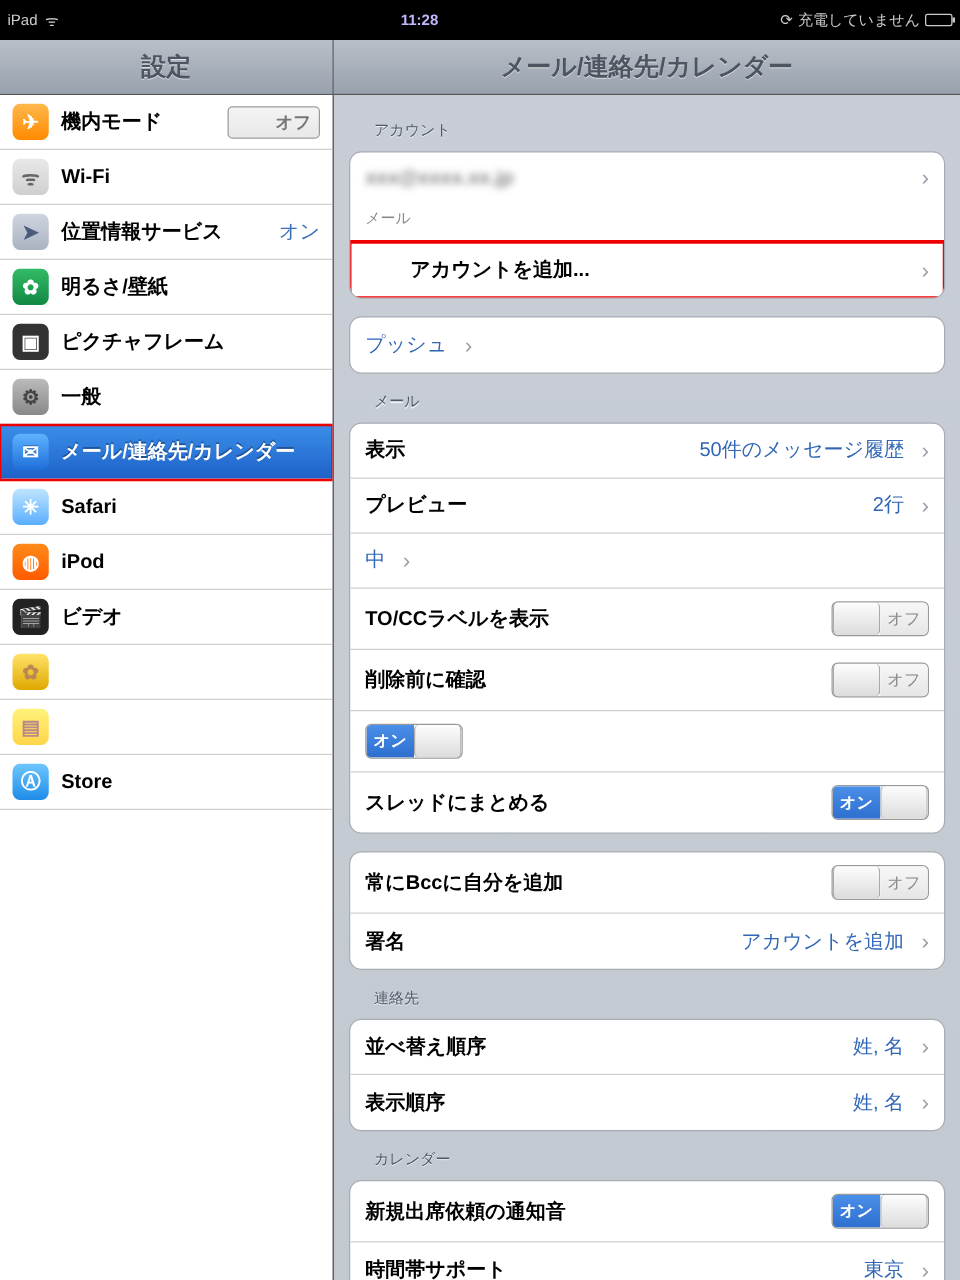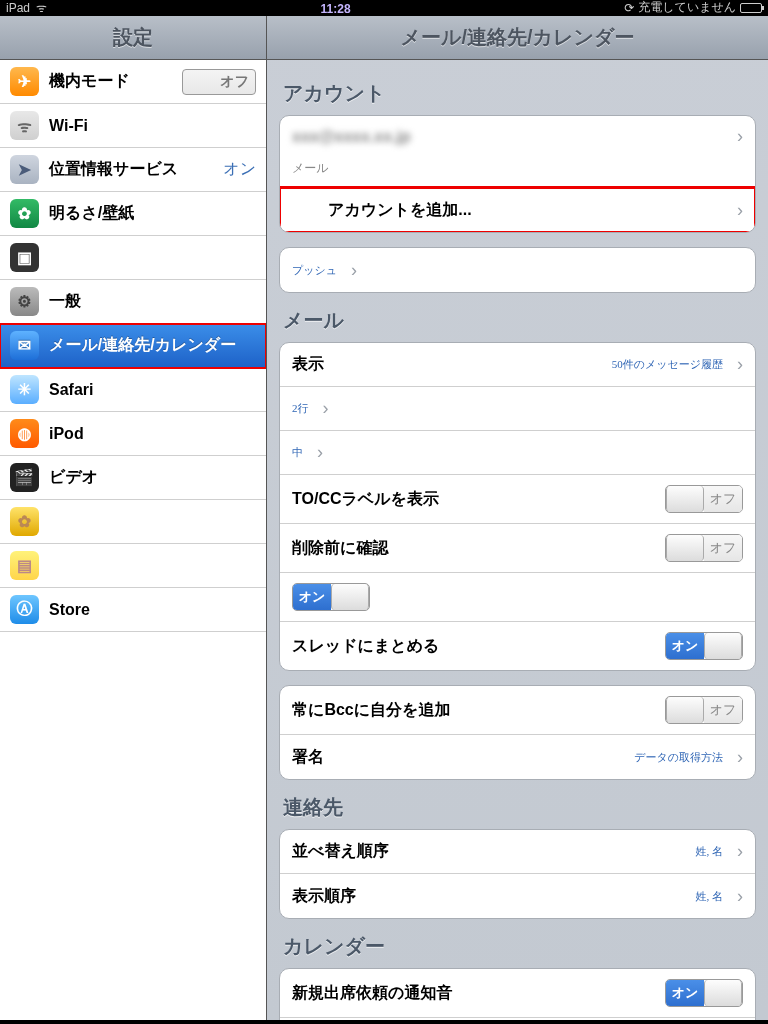--- a/index.html
+++ b/index.html
@@ -1,19 +1,19 @@
 <!DOCTYPE html>
 <html><head>
 <meta charset="utf-8">
 <style>
 * { box-sizing: border-box; margin: 0; padding: 0; }
 body { width: 768px; height: 1024px; font-family: "Hiragino Kaku Gothic ProN", "Helvetica Neue", sans-serif; background: #000; overflow: hidden; }
 
 
-.statusbar { height: 16px; background: #000; color: #ccc; display: flex; align-items: flex-end; font-size: 12px; padding: 0 6px; }
+.statusbar { height: 32px; background: #000; color: #ccc; display: flex; align-items: center; font-size: 12px; padding: 0 6px; }
 .statusbar .sb-left { display: flex; gap: 6px; align-items: center; }
 .statusbar .sb-center { flex: 1; text-align: center; font-weight: bold; color: #c4b5fd; }
 .statusbar .sb-right { display: flex; gap: 4px; align-items: center; }
 .sb-batt { width: 22px; height: 10px; border: 1px solid #ccc; border-radius: 2px; position: relative; }
 .sb-batt::after { content: ""; position: absolute; right: -3px; top: 2px; width: 2px; height: 4px; background: #ccc; }
 
 
 .columns { display: flex; height: 1004px; }
 .sidebar { width: 267px; background: linear-gradient(#e1e5ea,#d7dbe1); border-right: 1px solid #555; display: flex; flex-direction: column; }
 .detail  { flex: 1; background: linear-gradient(#c9ced6,#c3c9d1); display: flex; flex-direction: column; }
@@ -44,26 +44,26 @@
 .i-safari{ background: linear-gradient(#bfe5ff,#5aaeff); color:#fff; }
 .i-ipod  { background: linear-gradient(#ff8b1a,#ff5a00); color:#fff; }
 .i-video { background: #222; color:#fff; }
 .i-photo { background: linear-gradient(#ffe36a,#e0a800); color:#b85; }
 .i-notes { background: linear-gradient(#fff27a,#ffd54a); color:#b88; }
 .i-store { background: linear-gradient(#6ec6ff,#1e8ce8); color:#fff; }
 
 
 .detail-body { flex: 1; overflow: auto; padding: 10px 12px 30px; }
 
-.group-label { font-size: 20px; font-weight: bold; color: #4b5868; text-shadow: 0 1px 0 rgba(255,255,255,.7); margin: 10px 4px 8px; }
+.group-label { font-size: 12px; font-weight: normal; color: #4b5868; text-shadow: 0 1px 0 rgba(255,255,255,.7); margin: 10px 20px 8px; }
 .group { background: #fff; border: 1px solid #a8adb4; border-radius: 10px; overflow: hidden; margin-bottom: 14px; }
 .row { min-height: 44px; padding: 10px 12px; display: flex; align-items: center; border-bottom: 1px solid #cfcfcf; gap: 10px; cursor: pointer; }
 .row:last-child { border-bottom: none; }
 .row .rlabel { font-size: 16px; font-weight: bold; flex: 1; }
-.row .rvalue { font-size: 11px; color: #3066b5; font-family: Liberation Serif, serif; }
+.row .rvalue { font-size: 16px; color: #3066b5; }
 .row .chev { color: #9aa0a8; font-size: 18px; margin-left: 4px; }
 .row .sub { font-size: 12px; color: #888; margin-top: 3px; }
 .row.stacked { flex-direction: column; align-items: stretch; }
 .row.stacked .topline { display:flex; align-items:center; }
 .row.stacked .topline .rlabel { flex:1; }
 .row.stacked .topline .blur { color:#888; filter: blur(3px); font-weight: bold;}
 .highlight-row { outline: 3px solid #e00; outline-offset: -1px; padding-left: 48px; }
 
 
 .switch { width: 78px; height: 28px; border: 1px solid #999; border-radius: 5px; position: relative; overflow: hidden; }
@@ -110,20 +110,21 @@
         <span class="icon i-loc">➤</span>
         <span class="label">位置情報サービス</span>
         <span class="value">オン</span>
       </div>
       <div class="side-item">
         <span class="icon i-brt">✿</span>
         <span class="label">明るさ/壁紙</span>
       </div>
       <div class="side-item">
         <span class="icon i-frame">▣</span>
+        <span class="label">ピクチャフレーム</span>
       </div>
       <div class="side-item">
         <span class="icon i-gen">⚙</span>
         <span class="label">一般</span>
       </div>
       <div class="side-item selected highlight-side">
         <span class="icon i-mail">✉</span>
         <span class="label">メール/連絡先/カレンダー</span>
       </div>
       <div class="side-item">
@@ -178,20 +179,21 @@
       </div>
 
       <div class="group-label">メール</div>
       <div class="group">
         <div class="row">
           <span class="rlabel">表示</span>
           <span class="rvalue">50件のメッセージ履歴</span>
           <span class="chev">›</span>
         </div>
         <div class="row">
+          <span class="rlabel">プレビュー</span>
           <span class="rvalue">2行</span>
           <span class="chev">›</span>
         </div>
         <div class="row">
           <span class="rvalue">中</span>
           <span class="chev">›</span>
         </div>
         <div class="row">
           <span class="rlabel">TO/CCラベルを表示</span>
           <span class="switch off">
@@ -224,21 +226,21 @@
       <div class="group">
         <div class="row">
           <span class="rlabel">常にBccに自分を追加</span>
           <span class="switch off">
               <span class="track-off">オフ</span>
               <span class="knob"></span>
             </span>
         </div>
         <div class="row">
           <span class="rlabel">署名</span>
-          <span class="rvalue">データの取得方法</span>
+          <span class="rvalue">アカウントを追加</span>
           <span class="chev">›</span>
         </div>
       </div>
 
       <div class="group-label">連絡先</div>
       <div class="group">
         <div class="row">
           <span class="rlabel">並べ替え順序</span>
           <span class="rvalue">姓, 名</span>
           <span class="chev">›</span>

